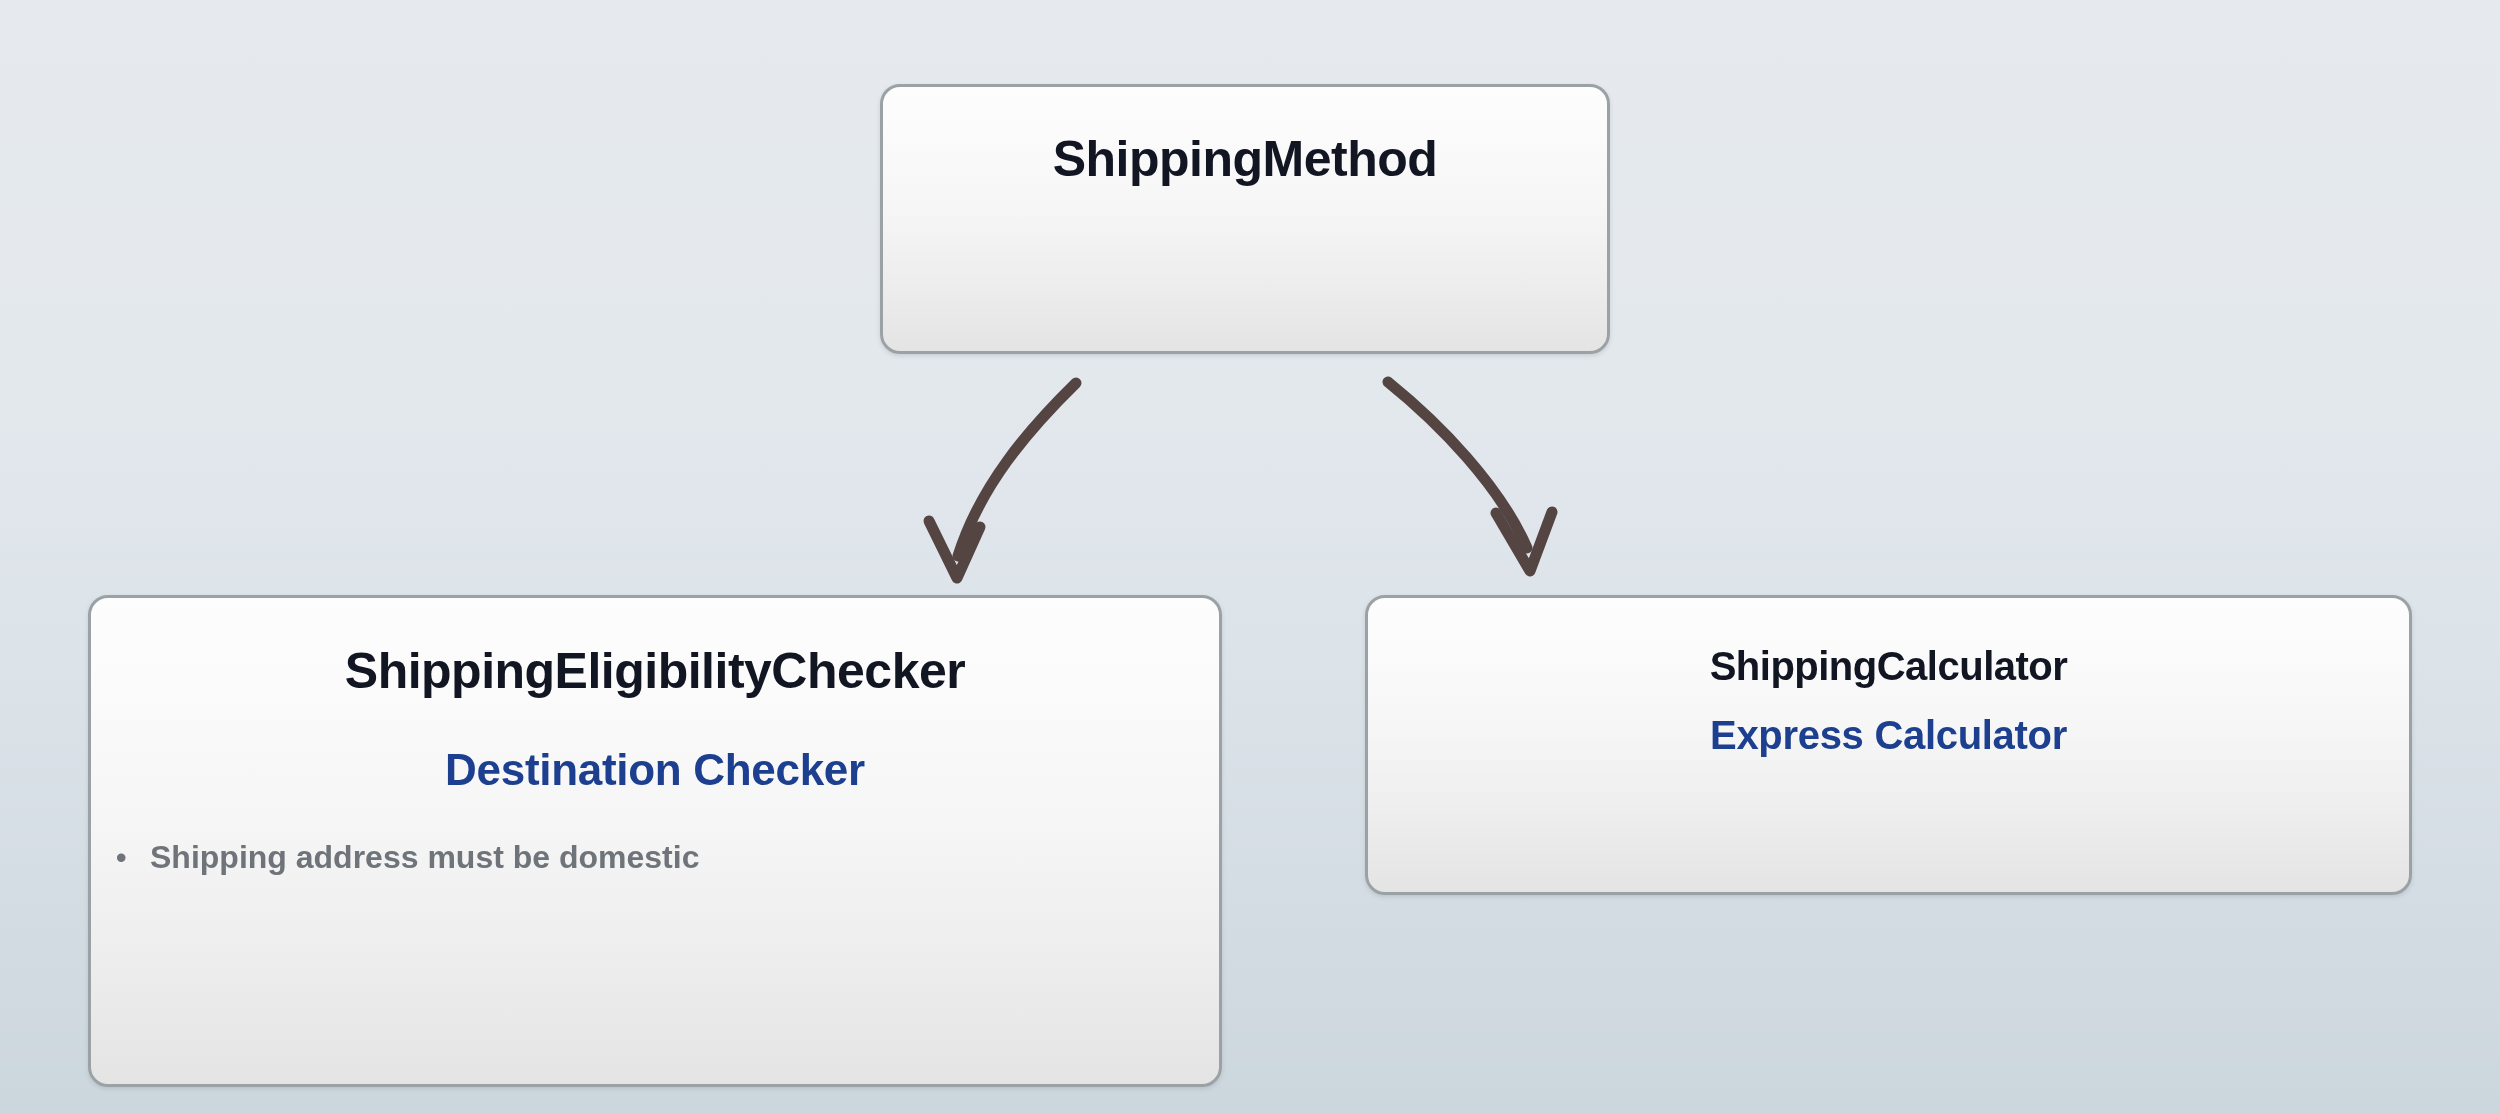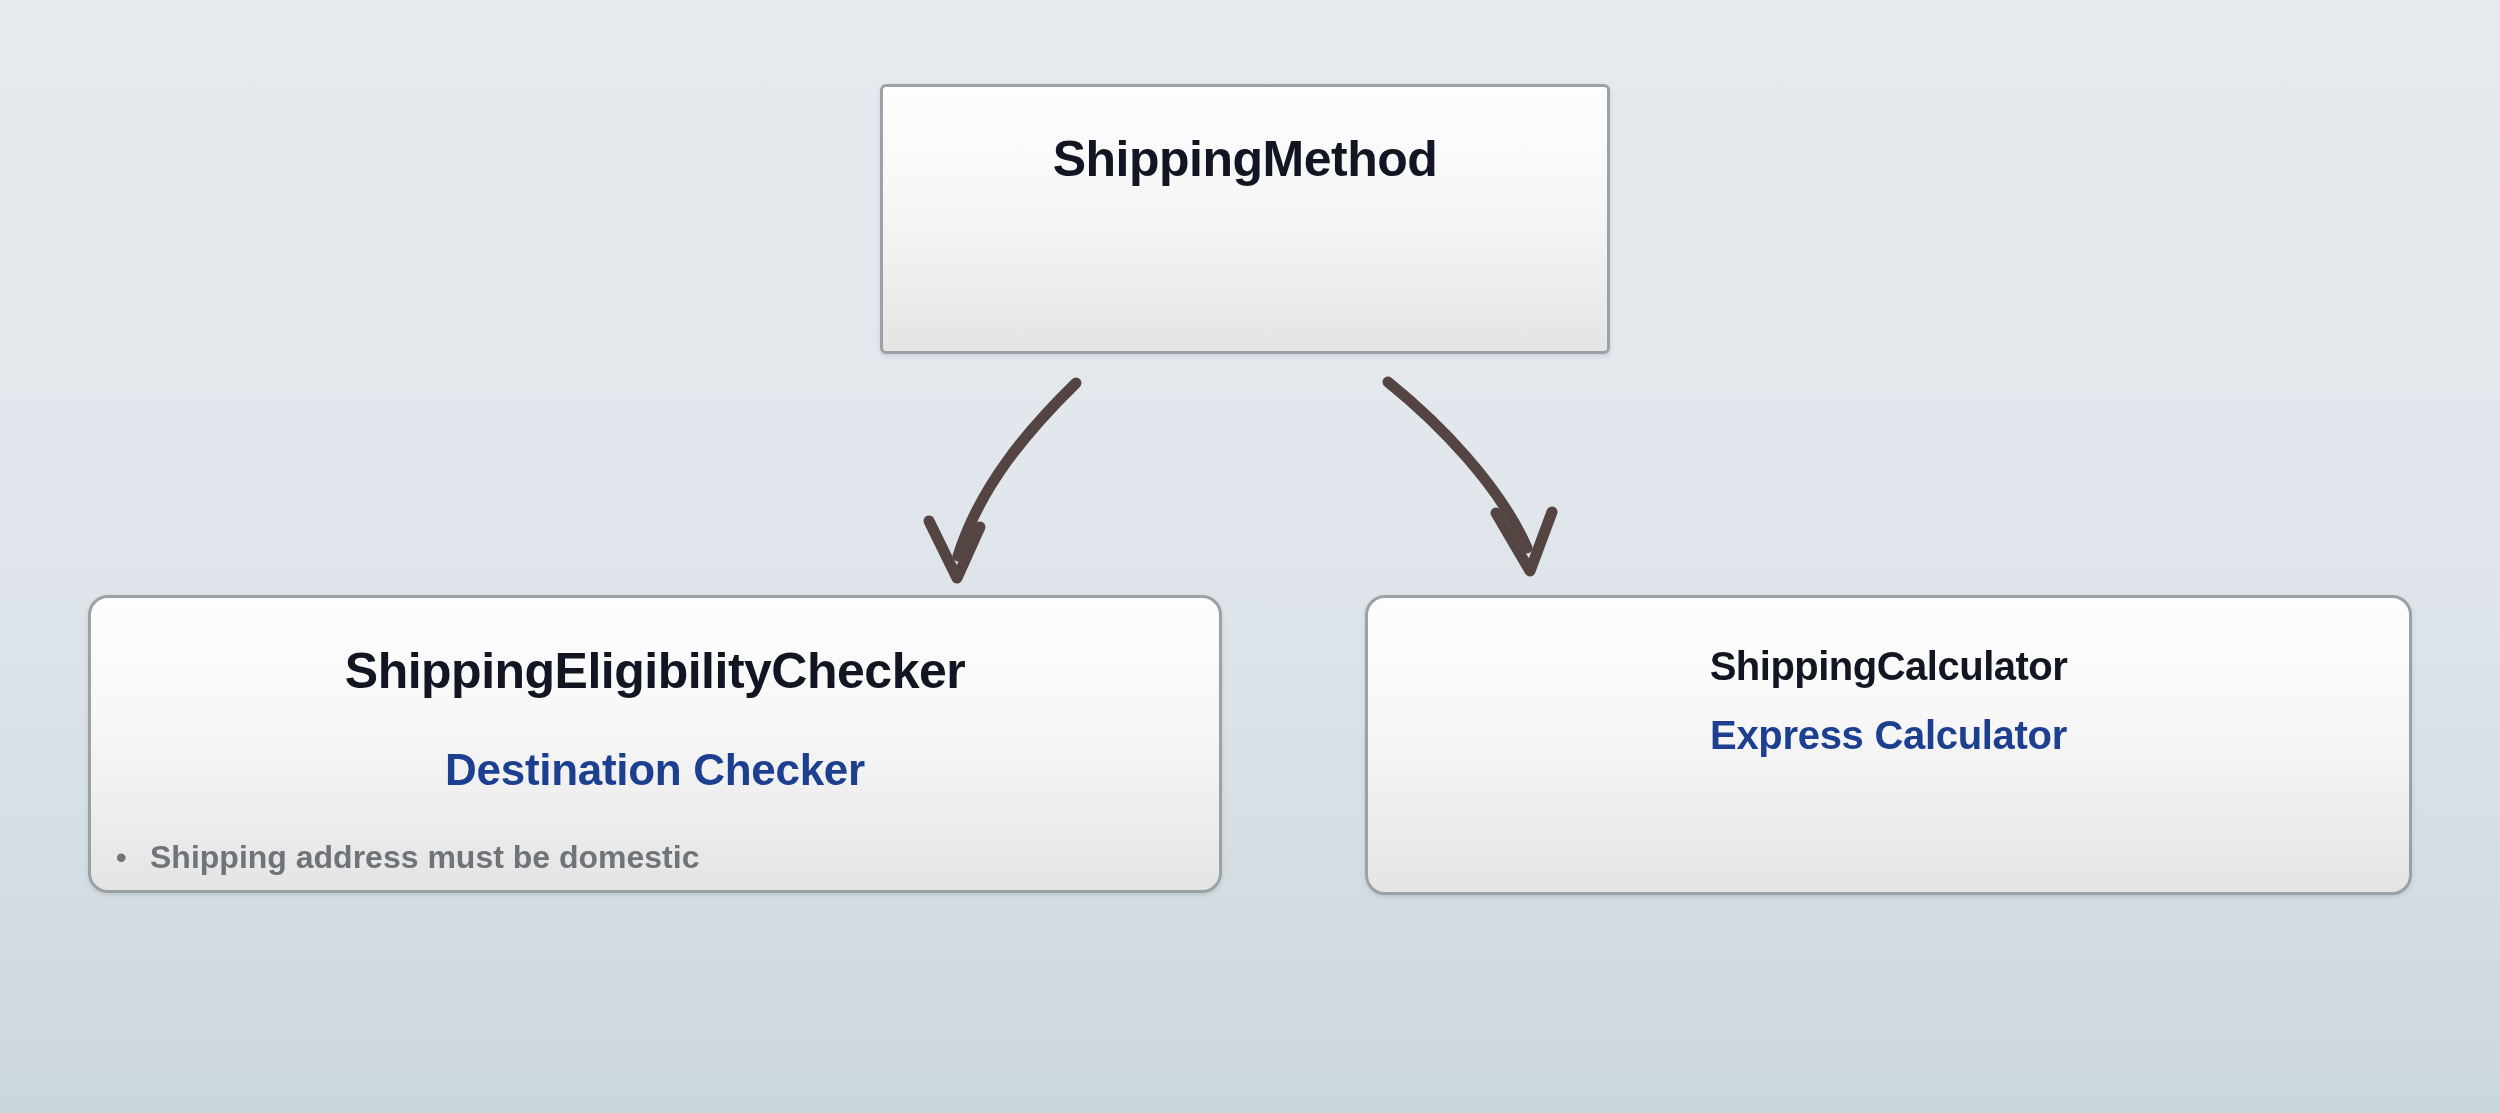--- a/index.html
+++ b/index.html
@@ -86,39 +86,38 @@
     flex: 0 0 auto;
   }
 
   
   #node-shipping-method {
     left: 880px;
     top: 84px;
     width: 730px;
     height: 270px;
     justify-content: flex-start;
-    border-radius: 6px;
   }
   #node-shipping-method .node-title {
     font-size: 50px;
     line-height: 1;
     margin-top: 47px;
   }
   #node-shipping-method .node-subtitle {
     font-size: 46px;
     line-height: 1;
     margin-top: 54px;
   }
 
   
   #node-eligibility-checker {
     left: 88px;
     top: 595px;
     width: 1134px;
-    height: 298px;
+    height: 492px;
     justify-content: flex-start;
   }
   #node-eligibility-checker .node-title {
     font-size: 50px;
     line-height: 1;
     margin-top: 48px;
   }
   #node-eligibility-checker .node-subtitle {
     font-size: 44px;
     line-height: 1;

